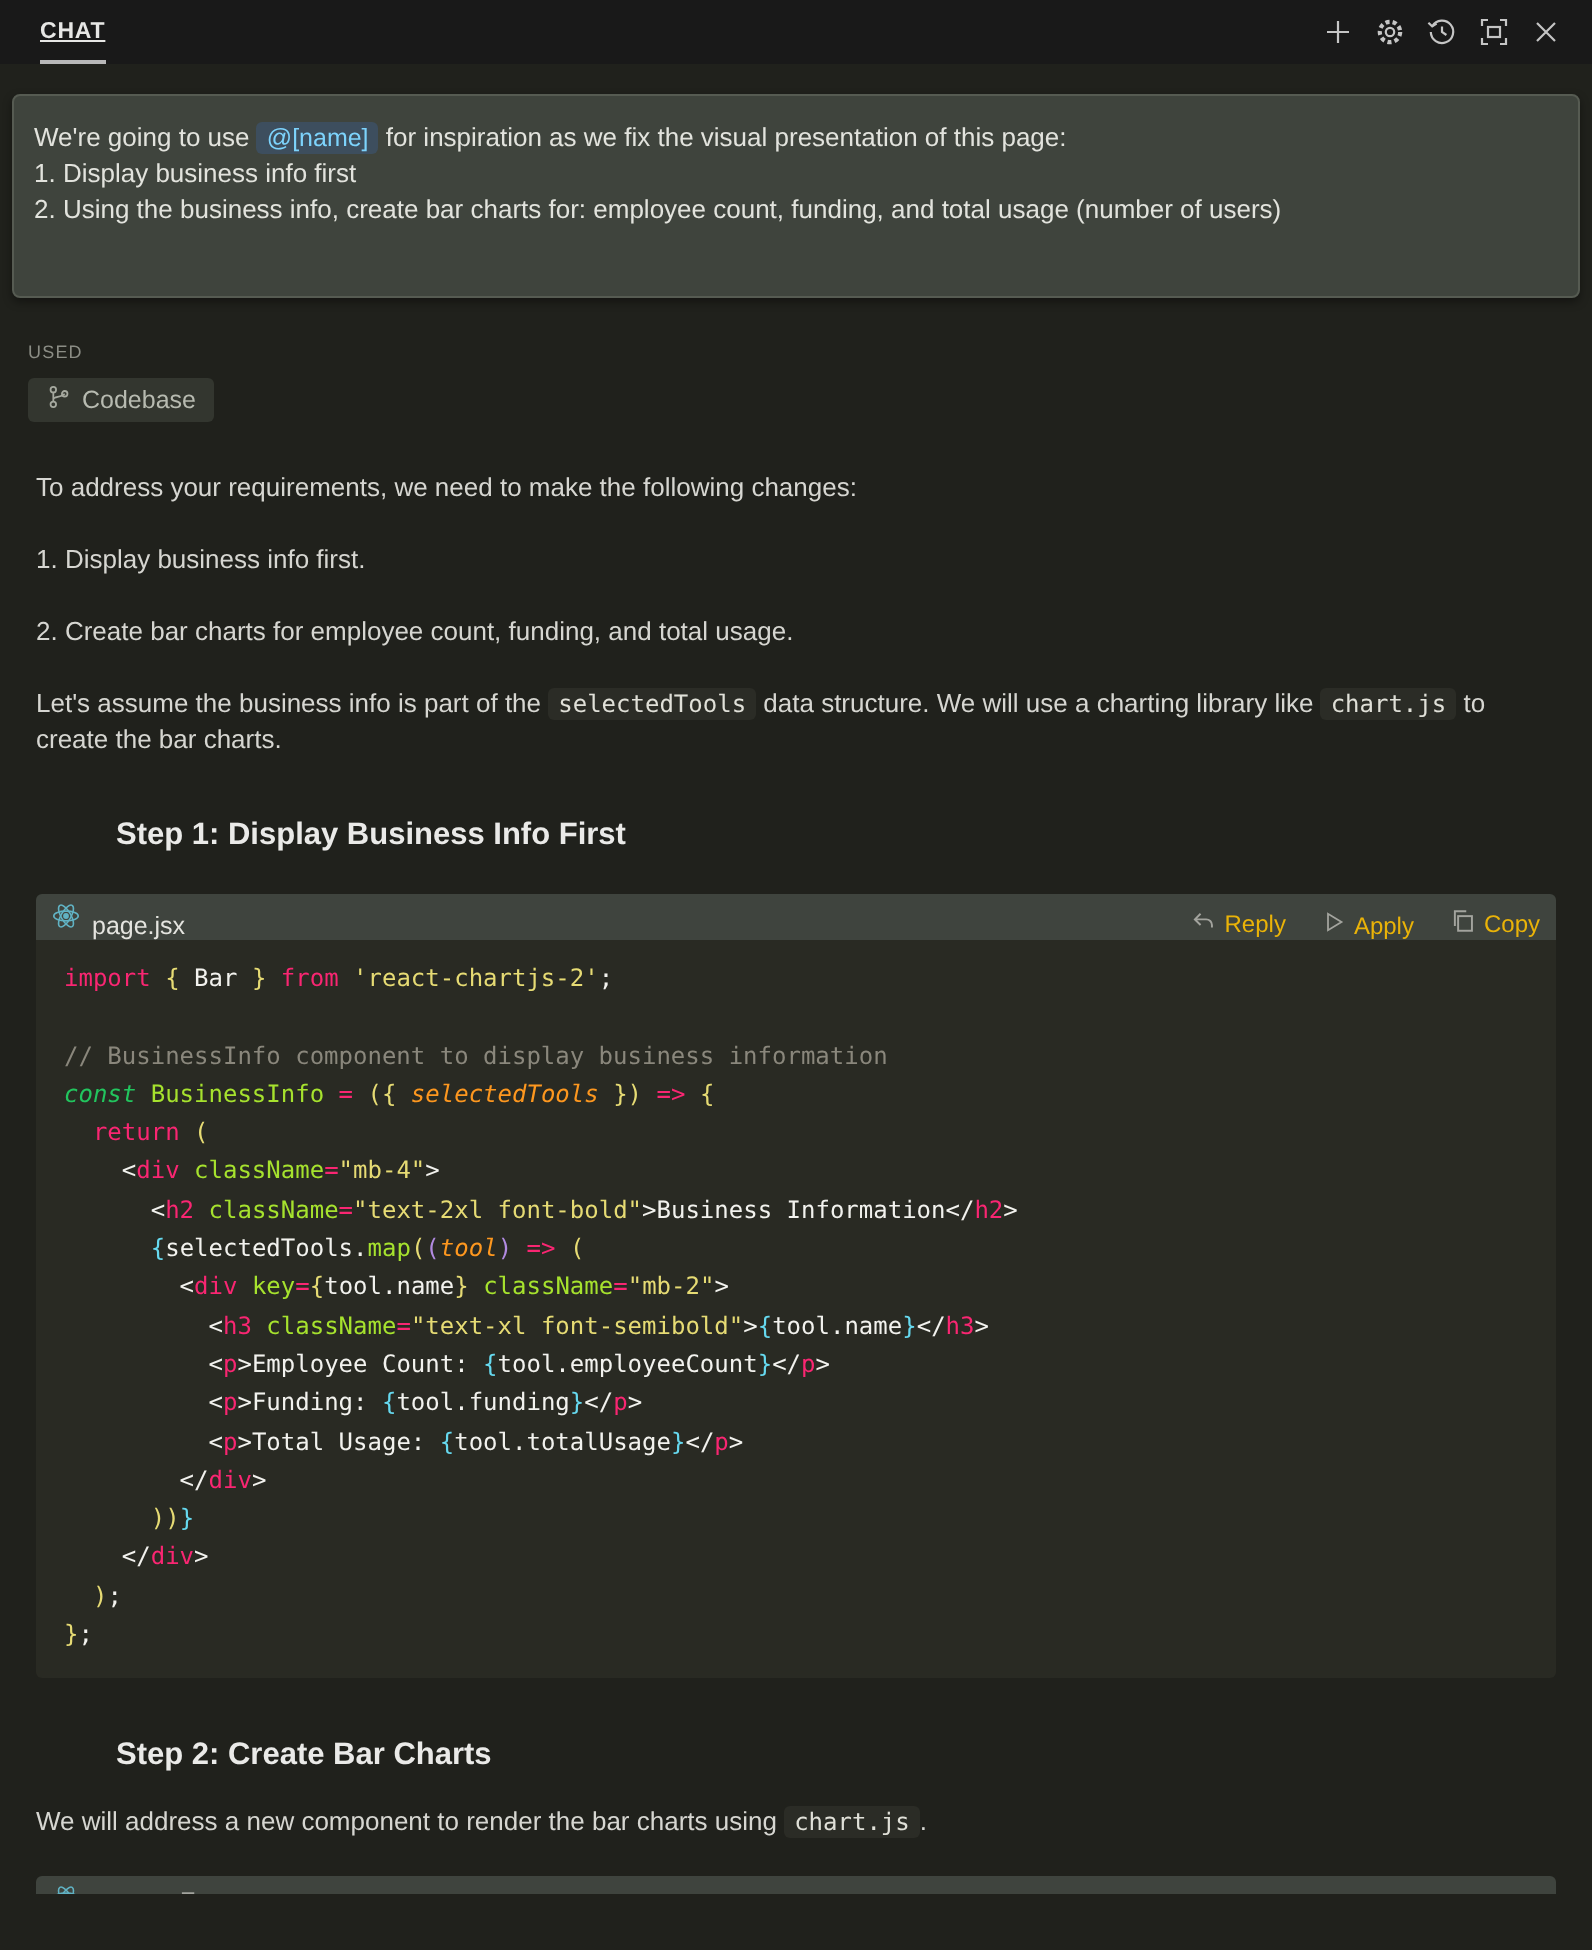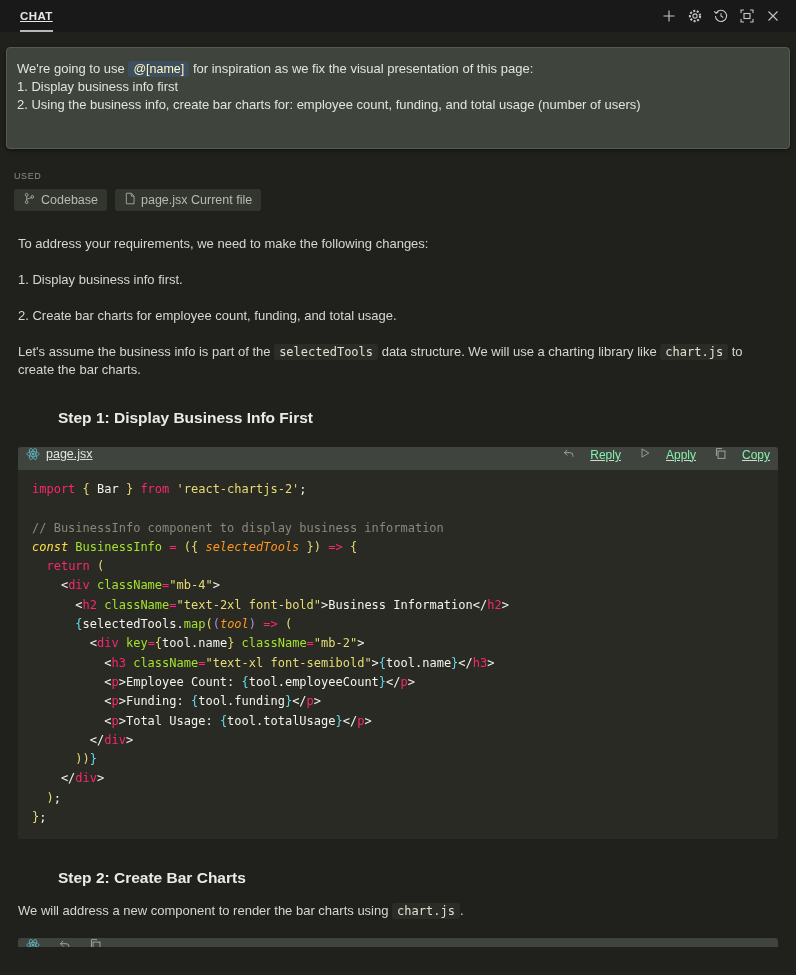--- a/index.html
+++ b/index.html
@@ -34,21 +34,21 @@
   .user-box {
     margin:15px 6px 0 6px;
     background:#3f443d;
     border:1px solid #565b52;
     border-radius:4px;
     padding:12px 10px 34px 10px;
     font-size:13px; line-height:18px; color:#e2e3dd;
     box-shadow:0 2px 5px rgba(0,0,0,.4);
   }
   .mention {
-    background:#3d4e5e; color:#fef9c3;
+    background:#3d4e5e; color:#7dd3fc;
     border-radius:3px; padding:1px 5px;
     font-size:12.5px;
   }
   
   .used-label {
     margin:22px 0 0 14px;
     font-size:9px; letter-spacing:.6px; color:#8b8d85;
   }
   .chips-row { display:flex; gap:8px; margin:8px 0 0 14px; }
   .chip {
@@ -71,39 +71,39 @@
     margin-top:30px;
     margin-left:40px;
   }
   
   .code-block {
     margin-top:20px;
     border-radius:3px; overflow:hidden;
   }
   .code-header {
     height:23px; background:#3f443e;
-    display:flex; align-items:flex-start;
-    padding:0 8px; gap:6px;text-decoration:underline;
+    display:flex; align-items:flex-end;
+    padding:0 8px; gap:6px;
   }
   .code-header .filename { font-size:12.5px; color:#e4e4df; flex:1; }
   .code-action {
-    display:flex; align-items:center; gap:15px;
-    color:#86efac; font-size:12px; margin-left:12px; cursor:pointer;
+    display:flex; align-items:center; gap:4px;
+    color:#eab308; font-size:12px; margin-left:12px; cursor:pointer;
   }
   .code-action svg { stroke:#a3a49e; fill:none; stroke-width:1.2; }
   .code-body {
     background:#292a23;
     padding:10px 14px 12px 14px;
     font-family:"DejaVu Sans Mono","Liberation Mono",monospace;
     font-size:12px; line-height:19.3px;
     white-space:pre;
   }
   .code-line { min-height:19.3px; }
   .tk-k  { color:#f92672; }
-  .tk-c  { color:#fde047; font-style:italic;margin-top:10px; }
+  .tk-c  { color:#22c55e; font-style:italic;margin-top:10px; }
   .tk-f  { color:#a6e22e; }
   .tk-s  { color:#e6db74; }
   .tk-cm { color:#8a877c; }
   .tk-o  { color:#fd971f; font-style:italic; }
   .tk-t  { color:#f92672; }
   .tk-w  { color:#f2f2ee; }
   .tk-b  { color:#66d9ef; }
   .tk-y  { color:#e6db74; }
   .tk-m  { color:#b18ae0; }
   
@@ -159,29 +159,20 @@
     <span>
       <svg width="13" height="13" viewBox="0 0 16 16">
         <circle cx="4.5" cy="3.5" r="1.7"></circle>
           <circle cx="4.5" cy="12.5" r="1.7"></circle>
           <circle cx="11.5" cy="6" r="1.7"></circle>
         <path d="M4.5 5.2v5.6M4.5 9.5c0-2 5-1 7-3.5"></path>
       </svg>
     </span>
     <span>Codebase</span>
   </div>
-  <div class="chip">
-    <span>
-      <svg width="12" height="13" viewBox="0 0 14 16">
-        <path d="M2.5 1.5h6l3.5 3.5v9.5h-9.5z"></path>
-          <path d="M8.5 1.5V5H12"></path>
-      </svg>
-    </span>
-    <span>page.jsx Current file</span>
-  </div>
 </div>
 
 <div class="response">
   <div class="para" style="margin-top:24px">To address your requirements, we need to make the following changes:</div>
   <div class="para">1. Display business info first.</div>
   <div class="para">2. Create bar charts for employee count, funding, and total usage.</div>
   <div class="para"><span>Let's assume the business info is part of the </span><code class="inline">selectedTools</code><span> data structure. We will use a charting library like </span><code class="inline">chart.js</code><span> to create the bar charts.</span></div>
 
   <h2 class="step">Step 1: Display Business Info First</h2>
 

